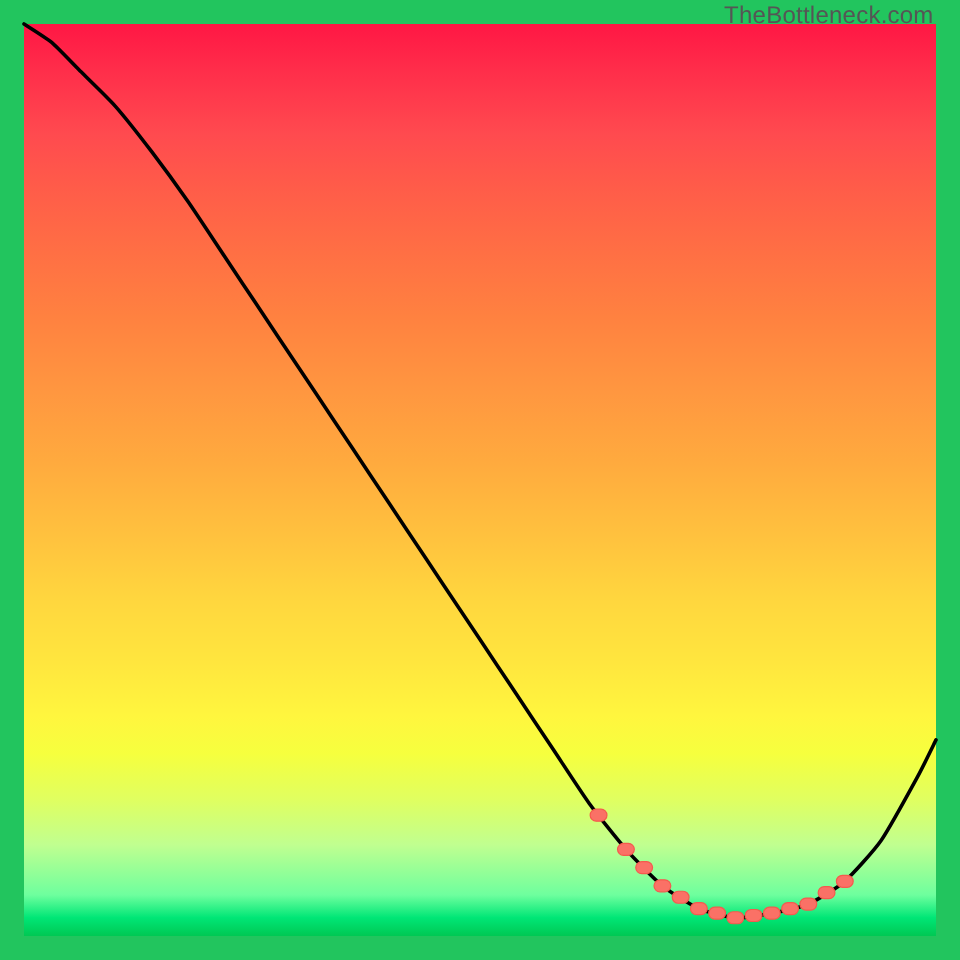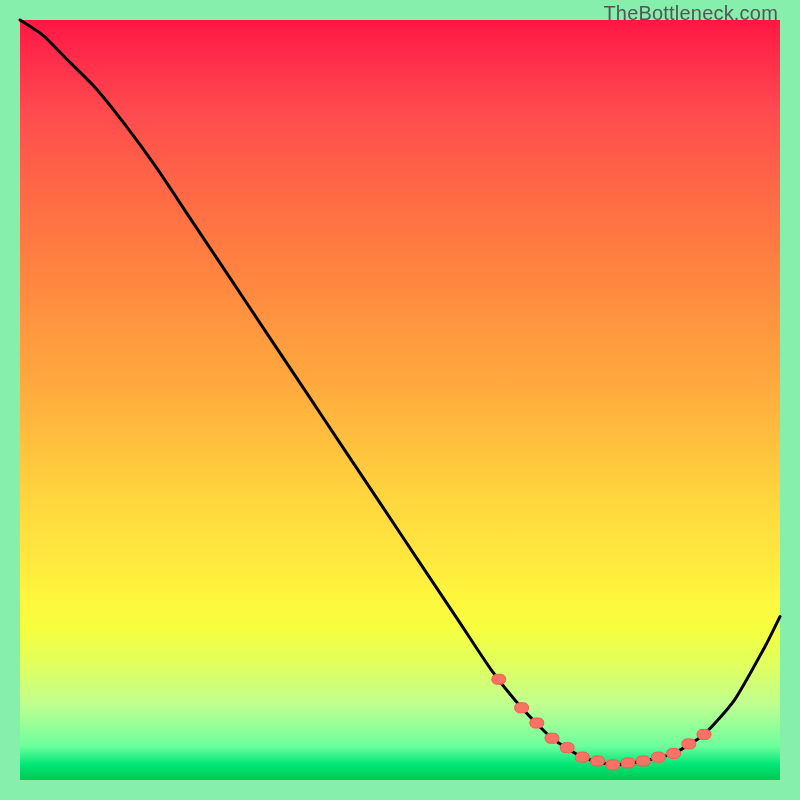--- a/index.html
+++ b/index.html
@@ -7,21 +7,21 @@
     padding: 0;
     width: 800px;
     height: 800px;
     overflow: hidden;
     font-family: Arial, Helvetica, sans-serif;
   }
   .chart-container {
     position: relative;
     width: 800px;
     height: 800px;
-    background: #86efac;
+    background: #22c55e;
   }
   .gradient-box {
     position: absolute;
     left: 20px;
     top: 20px;
     width: 760px;
     height: 760px;
     background: linear-gradient(to bottom,
       #ff1744 0%,
       #ff2d4a 5%,

